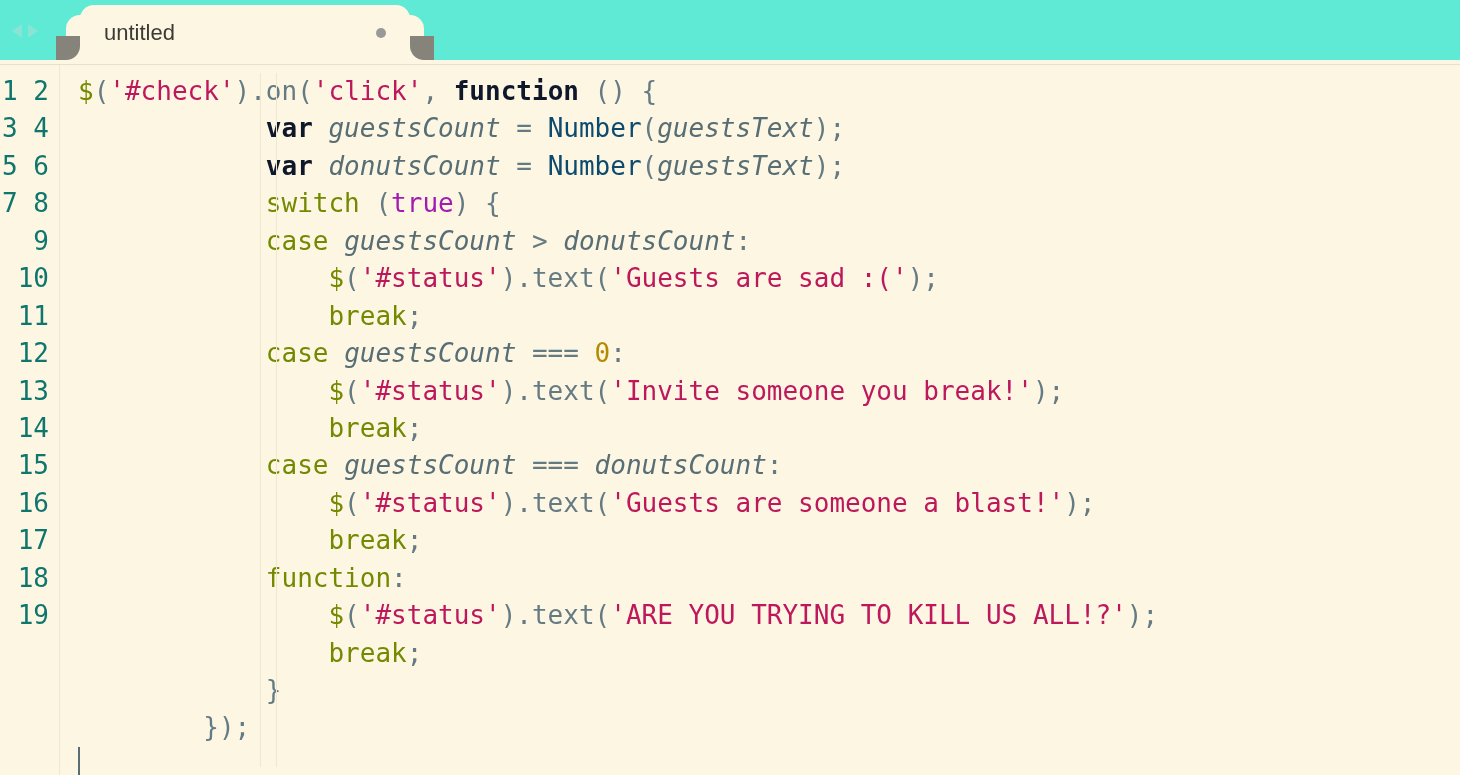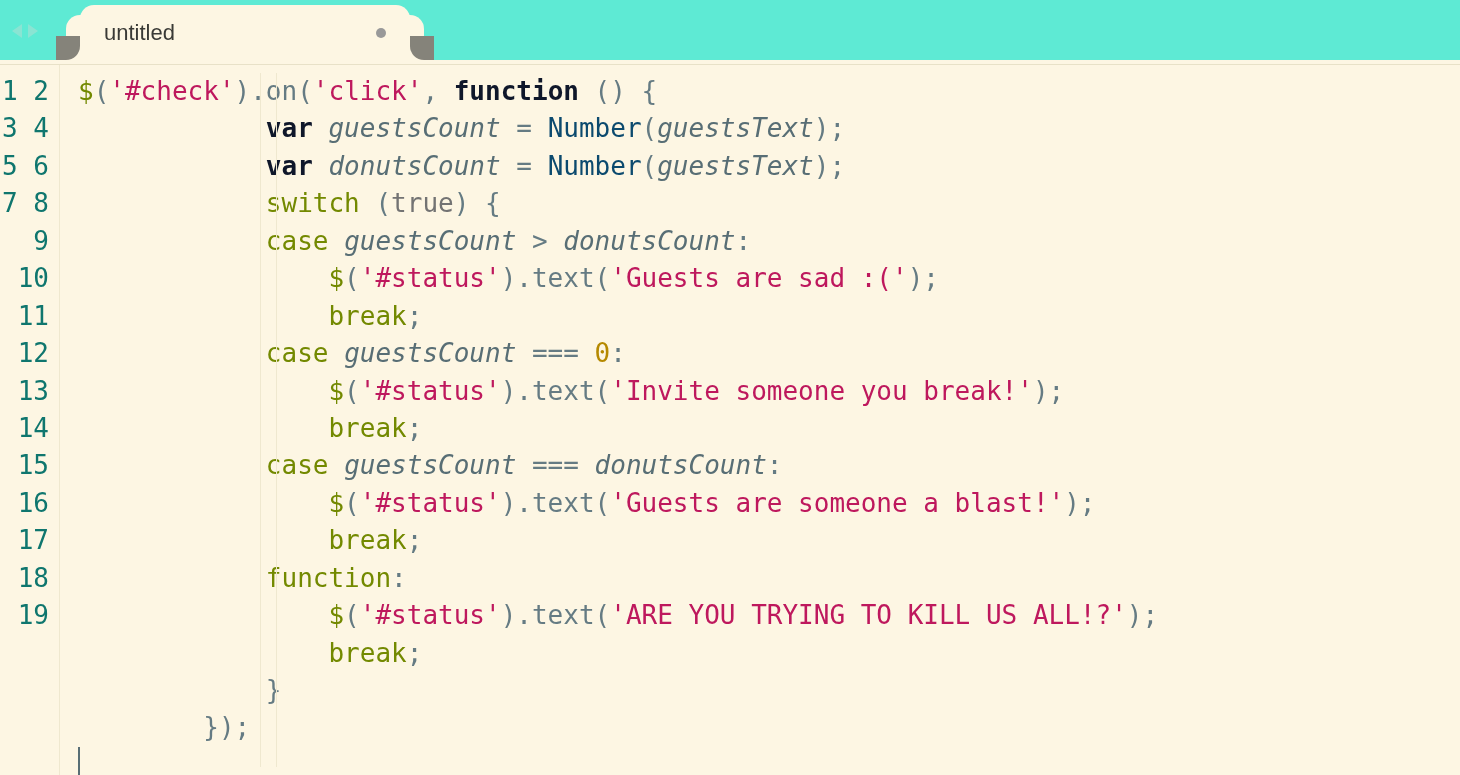--- a/index.html
+++ b/index.html
@@ -128,21 +128,21 @@
   .g3{left:216px;}
 
   .tok-var    { color:#738900; }  
   .tok-punc   { color:#657b83; }
   .tok-string { color:#be185d; }
   .tok-method { color:#657b83; }
   .tok-kw     { color:#0f172a; font-weight:bold; } 
   .tok-kw2    { color:#738900;margin-top:12px; }  
   .tok-ident  { color:#586e75;font-style:italic; }
   .tok-num    { color:#b58900; }
-  .tok-bool   { color:#737373; }
+  .tok-bool   { color:#a21caf; }
   .tok-builtin{ color:#0c4a6e; }
 
   .cursor-line{
     position:absolute;
     left:18px;
     width:2px;
     height:32px;
     background:#586e75;
     animation:blink 1s steps(1) infinite;
   }

